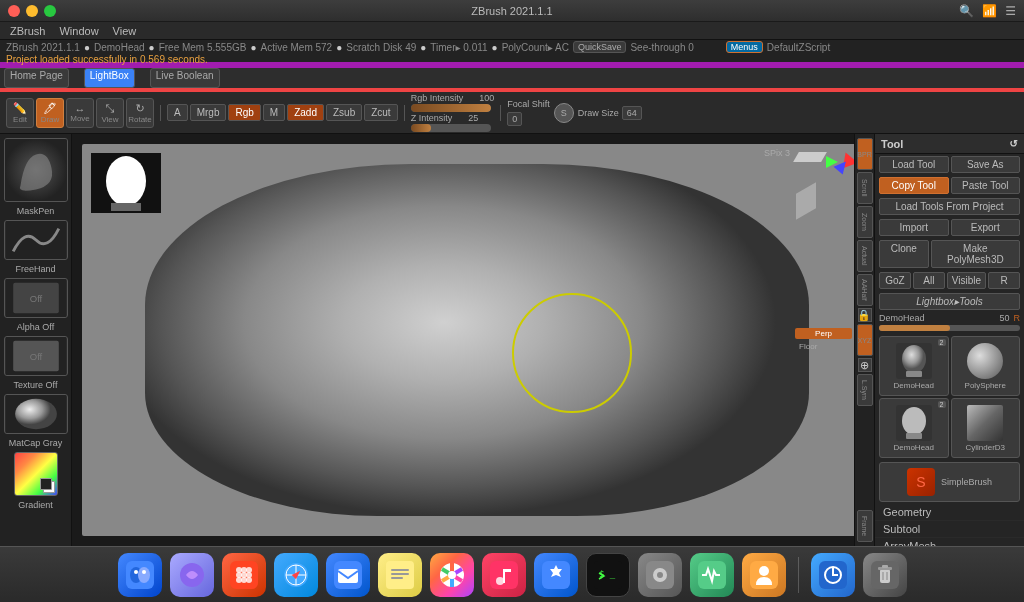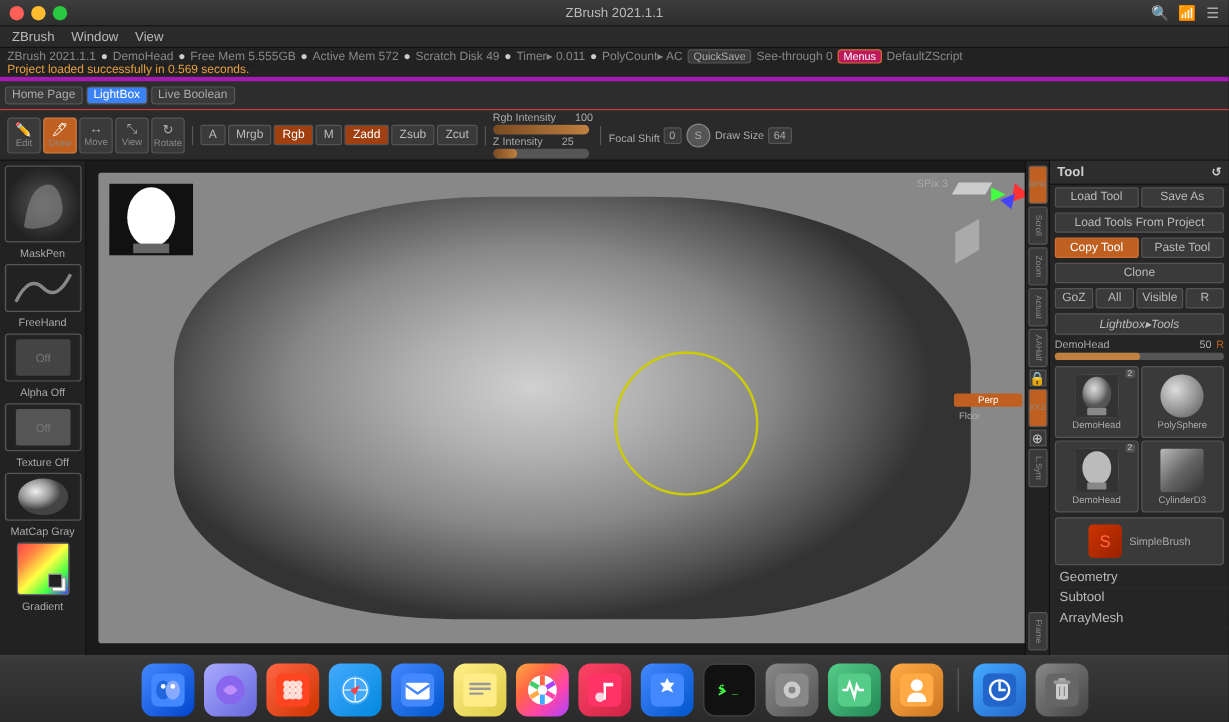--- a/index.html
+++ b/index.html
@@ -82,36 +82,35 @@
       color: #888;
       gap: 4px;
     }
     .info-item { color: #888; }
 
     
     #toolbar {
       height: 24px;
       background: #2d2d2d;
       display: flex;
-      align-items: center;
       padding: 0 4px;
-      gap: 3px;
-      border-bottom: 1px solid #ef4444;
+      gap: 15px;
+      border-bottom: 4px solid #ef4444;
     }
     .toolbar-btn {
       padding: 1px 5px;
       font-size: 10px;
       color: #aaa;
       background: #3a3a3a;
       border: 1px solid #555;
       border-radius: 3px;
       cursor: pointer;
     }
     .toolbar-btn.active { background: #3b82f6; color: #fff; }
-    .toolbar-btn.orange { background: #be185d; color: #fff; border-color: #d07030; }
+    .toolbar-btn.orange { background: #0369a1; color: #fff; border-color: #d07030; margin-left: 28px; }
     .toolbar-sep { width: 1px; height: 16px; background: #555; margin: 0 2px; }
 
     
     #drawtoolbar {
       height: 42px;
       background: #2a2a2a;
       display: flex;
       align-items: center;
       padding: 0 6px;
       gap: 4px;
@@ -168,24 +167,25 @@
       position: relative;
       overflow: hidden;
     }
     .slider-fill {
       height: 100%;
       background: linear-gradient(to right, #7a4a20, #c08040);
       border-radius: 4px;
     }
     .focal-shift {
       display: flex;
-      align-items: flex-end;
+      align-items: flex-start;
       gap: 3px;
       font-size: 9px;
       color: #aaa;
+      flex-direction: column;
     }
     .draw-size-box {
       display: flex;
       align-items: center;
       gap: 3px;
       font-size: 9px;
       color: #aaa;
     }
 
     
@@ -558,21 +558,21 @@
   <span style="color:#ccc">●</span>
   <span class="info-item">Timer▸ 0.011</span>
   <span style="color:#ccc">●</span>
   <span class="info-item">PolyCount▸ AC</span>
   <span class="toolbar-btn" style="font-size:9px; padding:0 4px; height:12px;">QuickSave</span>
   <span class="info-item">See-through 0</span>
   <span class="toolbar-btn orange" style="font-size:9px; padding:0 4px; height:12px;">Menus</span>
   <span class="info-item">DefaultZScript</span>
 </div>
 
-<div style="height:14px; background:#222; display:flex; align-items:flex-end; padding:0 6px; border-bottom:4px solid #a21caf;">
+<div style="height:14px; background:#222; display:flex; align-items:flex-start; padding:0 6px; border-bottom:6px solid #a21caf;">
   <span style="font-size:10px; color:#e8a040;">Project loaded successfully in 0.569 seconds.</span>
 </div>
 
 <div id="toolbar">
   <span class="toolbar-btn">Home Page</span>
   <span class="toolbar-btn active">LightBox</span>
   <span class="toolbar-btn">Live Boolean</span>
 </div>
 
 <div id="drawtoolbar">
@@ -759,28 +759,33 @@
     <div class="rp-header">
       <span>Tool</span>
       <span style="font-size:10px; cursor:pointer;">↺</span>
     </div>
 
     <div class="rp-row">
       <div class="rp-btn">Load Tool</div>
       <div class="rp-btn">Save As</div>
     </div>
     <div class="rp-row">
-      <div class="rp-btn" style="flex:2;">Load Tools From Project</div>
-    </div>
-    <div class="rp-row">
       <div class="rp-btn orange">Copy Tool</div>
       <div class="rp-btn">Paste Tool</div>
     </div>
     <div class="rp-row">
+      <div class="rp-btn" style="flex:2;">Load Tools From Project</div>
+    </div>
+    <div class="rp-row">
+      <div class="rp-btn">Import</div>
+      <div class="rp-btn">Export</div>
+    </div>
+    <div class="rp-row">
       <div class="rp-btn">Clone</div>
+      <div class="rp-btn" style="flex:2;">Make PolyMesh3D</div>
     </div>
     <div class="rp-row">
       <div class="rp-btn">GoZ</div>
       <div class="rp-btn">All</div>
       <div class="rp-btn">Visible</div>
       <div class="rp-btn">R</div>
     </div>
     <div class="rp-row">
       <div class="rp-btn" style="flex:2;font-style:italic;">Lightbox▸Tools</div>
     </div>

